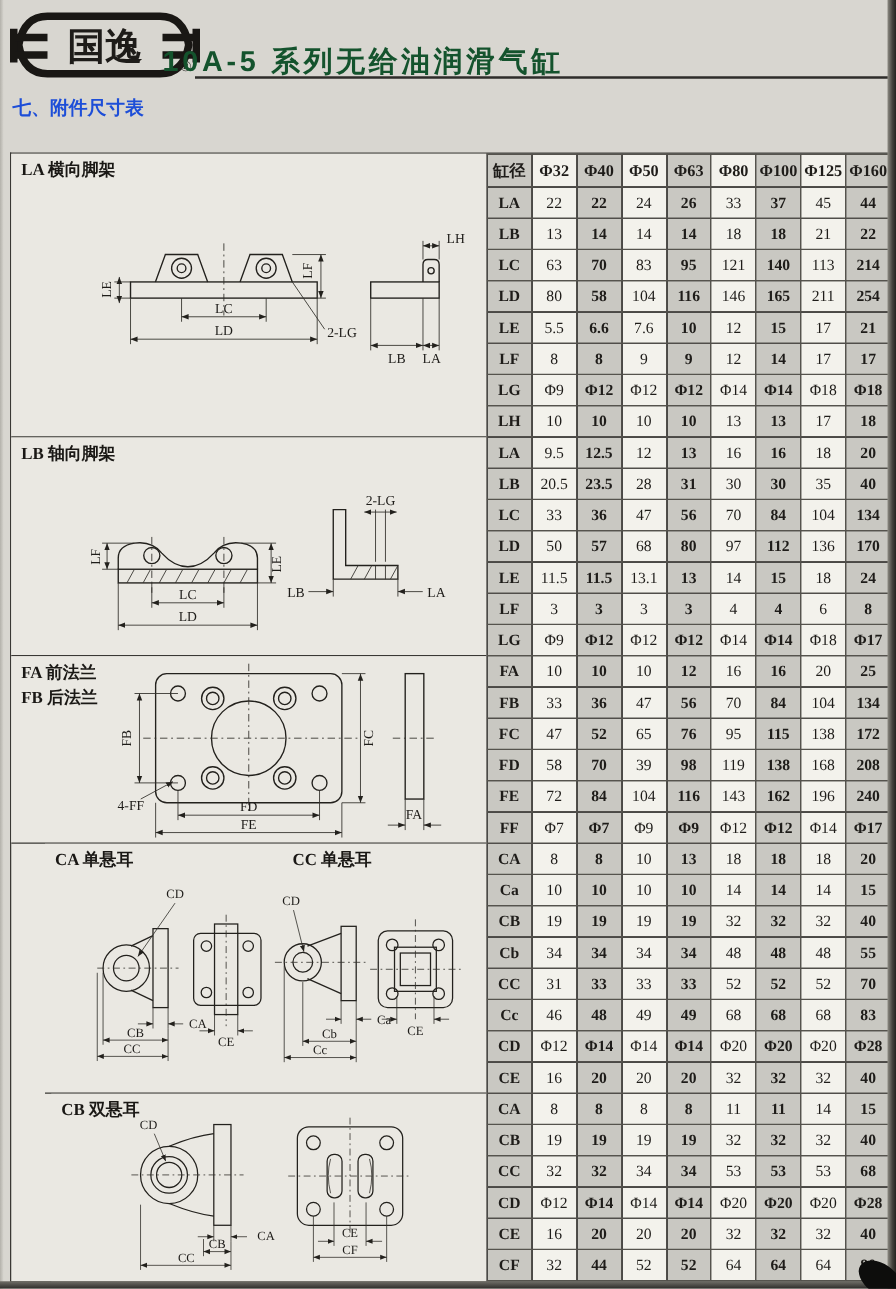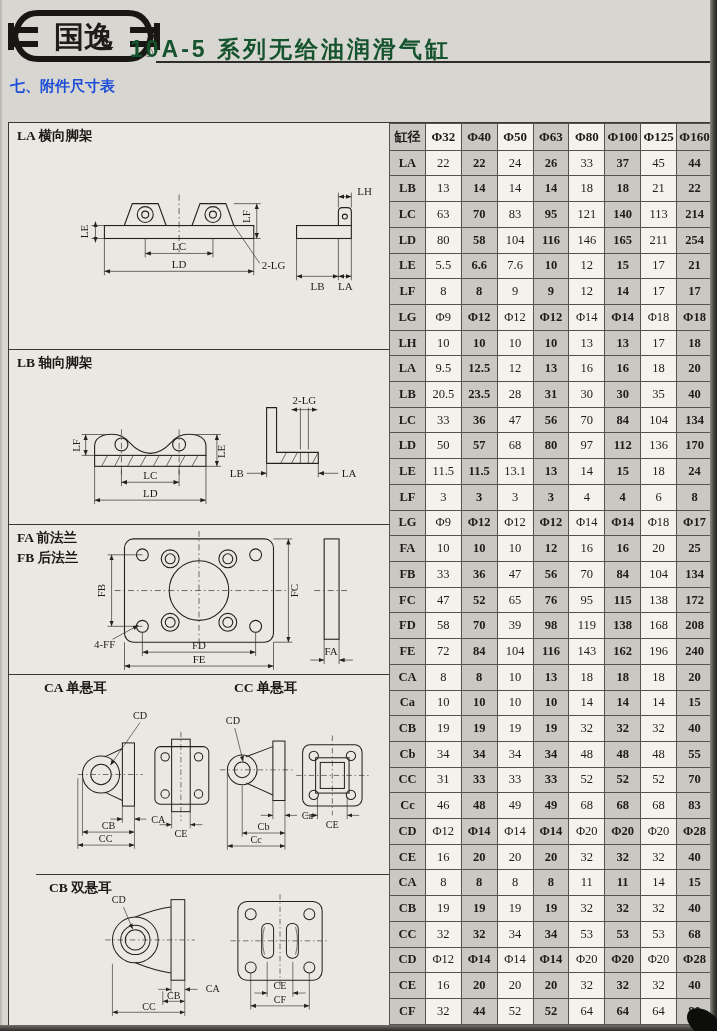--- a/index.html
+++ b/index.html
@@ -615,20 +615,31 @@
           <td class="g">FE</td>
           <td class="w">72</td>
           <td class="g">84</td>
           <td class="w">104</td>
           <td class="g">116</td>
           <td class="w">143</td>
           <td class="g">162</td>
           <td class="w">196</td>
           <td class="g">240</td>
         </tr>
+        <tr>
+          <td class="g">FF</td>
+          <td class="w">Φ7</td>
+          <td class="g">Φ7</td>
+          <td class="w">Φ9</td>
+          <td class="g">Φ9</td>
+          <td class="w">Φ12</td>
+          <td class="g">Φ12</td>
+          <td class="w">Φ14</td>
+          <td class="g">Φ17</td>
+        </tr>
         <tr class="sec">
           <td class="g">CA</td>
           <td class="w">8</td>
           <td class="g">8</td>
           <td class="w">10</td>
           <td class="g">13</td>
           <td class="w">18</td>
           <td class="g">18</td>
           <td class="w">18</td>
           <td class="g">20</td>

